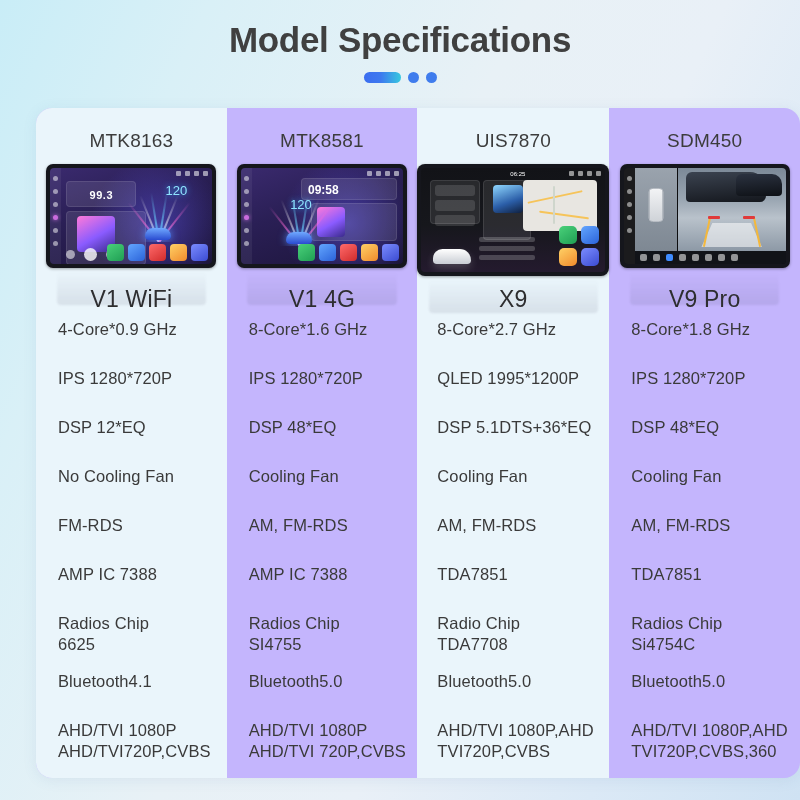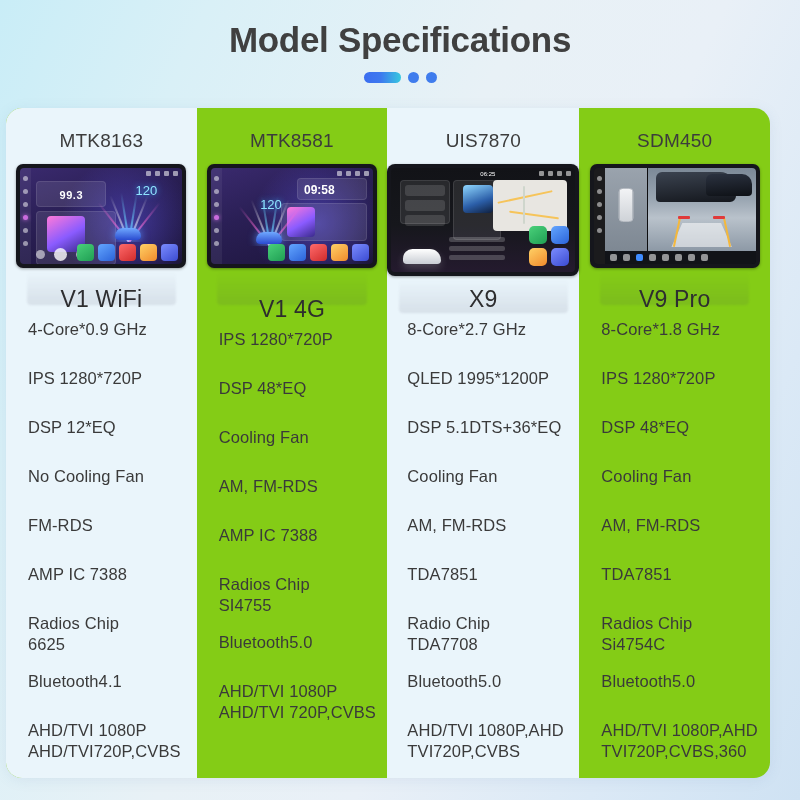--- a/index.html
+++ b/index.html
@@ -33,24 +33,24 @@
     background: linear-gradient(90deg, #3b6ef0 0%, #3e79ef 45%, #36c8df 100%);
   }
   #pager .dot {
     width: 11px; height: 11px; border-radius: 50%;
     background: #3f7ced;
   }
 
   
   #spec-card {
     position: absolute;
-    left: 6px; top: 108px;
+    left: 36px; top: 108px;
     width: 764px; height: 670px;
     border-radius: 16px;
-    background: #84cc16;
+    background: #c4b5fd;
     overflow: hidden;
     display: flex;
     box-shadow: 0 2px 14px rgba(80,120,170,0.10);
   }
 
   .col {
     flex: 1 1 0;
     display: flex;
     flex-direction: column;
     padding-top: 10px;
@@ -377,21 +377,21 @@
               <i></i>
               <i></i>
           </div>
           <div class="scr-top">
               <b></b>
               <b></b>
               <b></b>
               <b></b>
             </div>
           <div class="v1-speedo" style="left:38px;right:auto;top:24px;">120</div>
-          <div class="tile" style="right:6px;top:10px;width:70px;height:22px;">
+          <div class="tile" style="right:6px;top:10px;width:96px;height:22px;">
             <span style="position:absolute;left:6px;top:4px;color:#fff;font-size:12px;font-weight:bold;">09:58</span>
           </div>
           <div class="tile" style="right:6px;top:35px;width:86px;height:38px;">
             <span class="v1-art" style="left:5px;top:3px;width:28px;height:30px;"></span>
           </div>
           <div class="road" style="left:14px;right:auto;bottom:18px;width:88px;height:54px;">
             <i></i>
               <i></i>
               <i></i>
               <i></i>
@@ -404,20 +404,21 @@
             <b class="a-b"></b>
             <b class="a-r"></b>
             <b class="a-y"></b>
             <b class="a-p"></b>
           </div>
         </div>
       </div>
     </div>
     <div class="model-name">V1 4G</div>
     <div class="spec-list">
+      <div class="spec">8-Core*1.6 GHz</div>
       <div class="spec">IPS 1280*720P</div>
       <div class="spec">DSP 48*EQ</div>
       <div class="spec">Cooling Fan</div>
       <div class="spec">AM, FM-RDS</div>
       <div class="spec">AMP IC 7388</div>
       <div class="spec tall">Radios Chip
 SI4755</div>
       <div class="spec">Bluetooth5.0</div>
       <div class="spec tall">AHD/TVI 1080P
 AHD/TVI 720P,CVBS</div>

